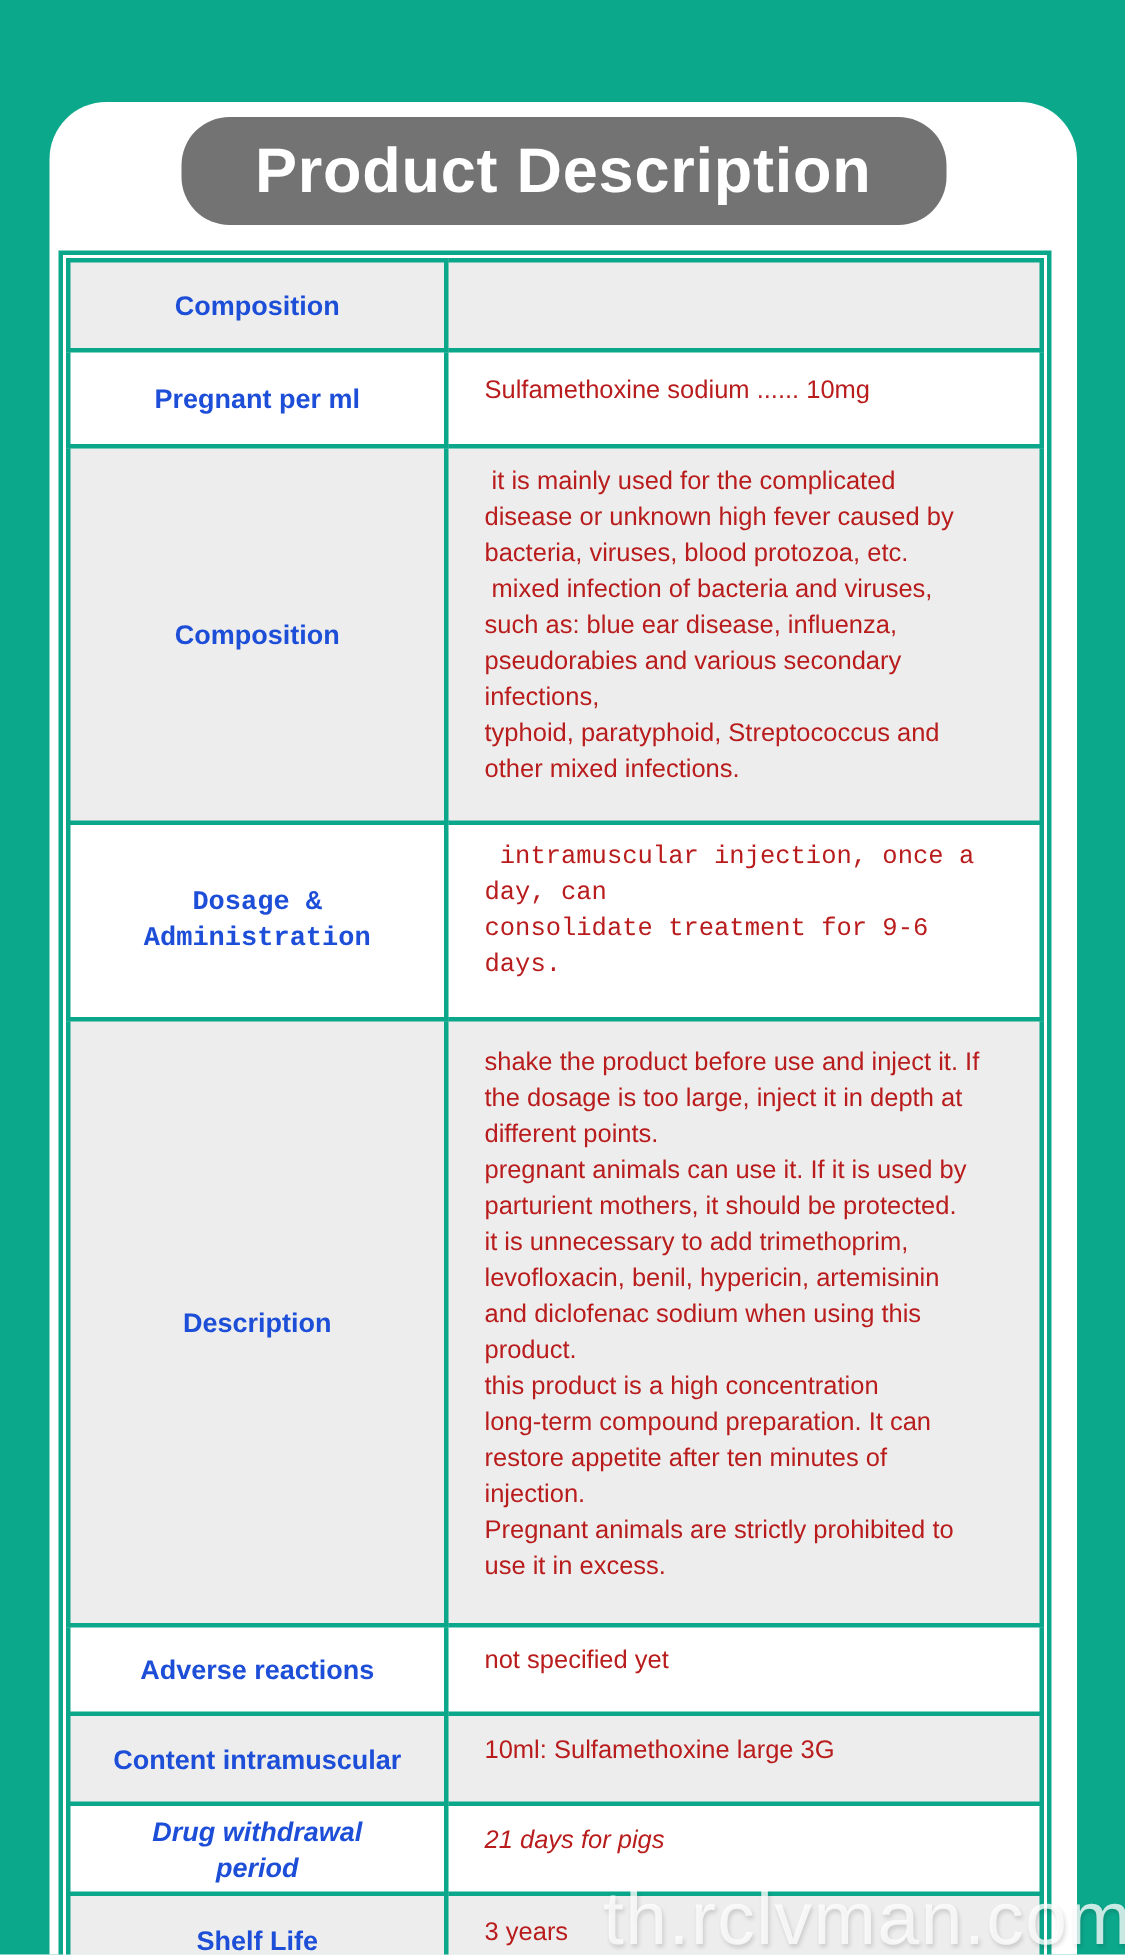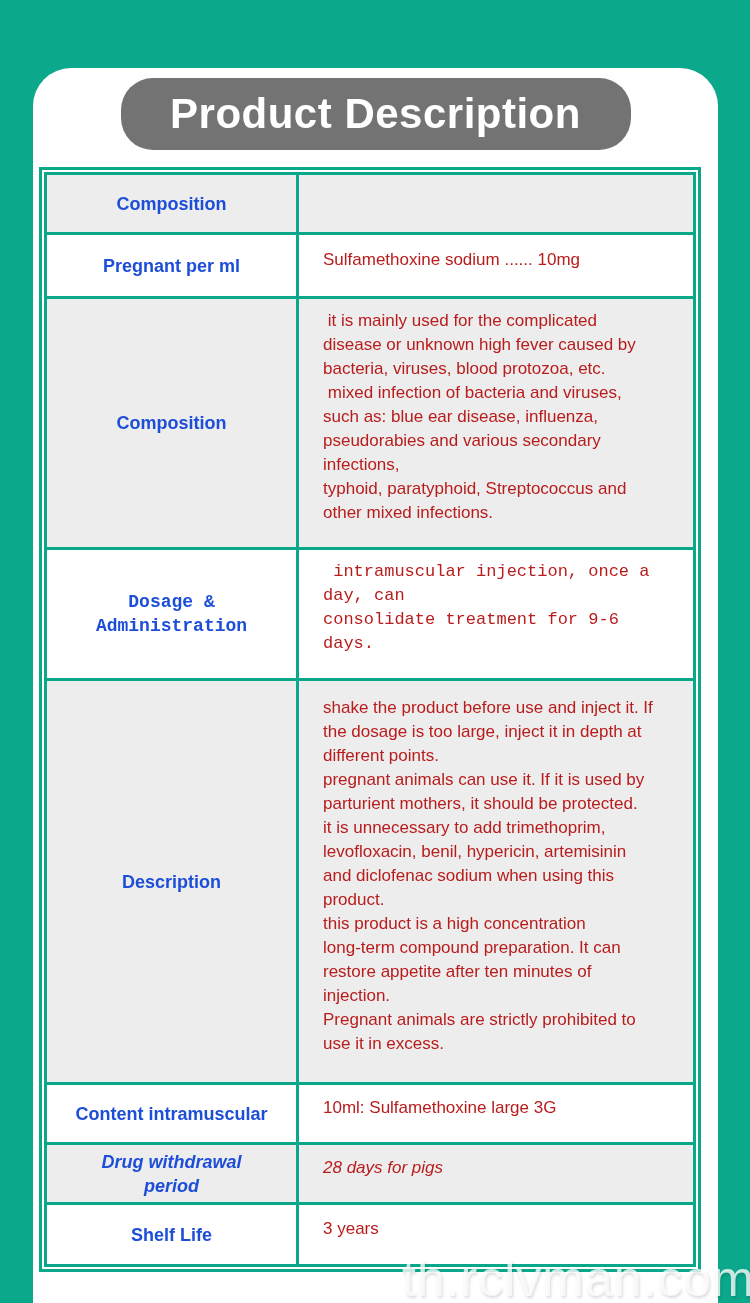--- a/index.html
+++ b/index.html
@@ -148,28 +148,32 @@
 levofloxacin, benil, hypericin, artemisinin
 and diclofenac sodium when using this
 product.
 this product is a high concentration
 long-term compound preparation. It can
 restore appetite after ten minutes of
 injection.
 Pregnant animals are strictly prohibited to
 use it in excess.</td>
           </tr>
+          <tr style="height: 54px;">
+            <td class="label-cell">Adverse reactions</td>
+            <td class="value-cell">not specified yet</td>
+          </tr>
           <tr style="height: 60px;">
             <td class="label-cell">Content intramuscular</td>
             <td class="value-cell">10ml: Sulfamethoxine large 3G</td>
           </tr>
           <tr style="height: 60px; font-style: italic;">
             <td class="label-cell">Drug withdrawal
 period</td>
-            <td class="value-cell">28 days for pigs</td>
+            <td class="value-cell">21 days for pigs</td>
           </tr>
           <tr style="height: 62px;">
             <td class="label-cell">Shelf Life</td>
             <td class="value-cell">3 years</td>
           </tr>
         </tbody>
     </table>
   </div>
 </div>
 

